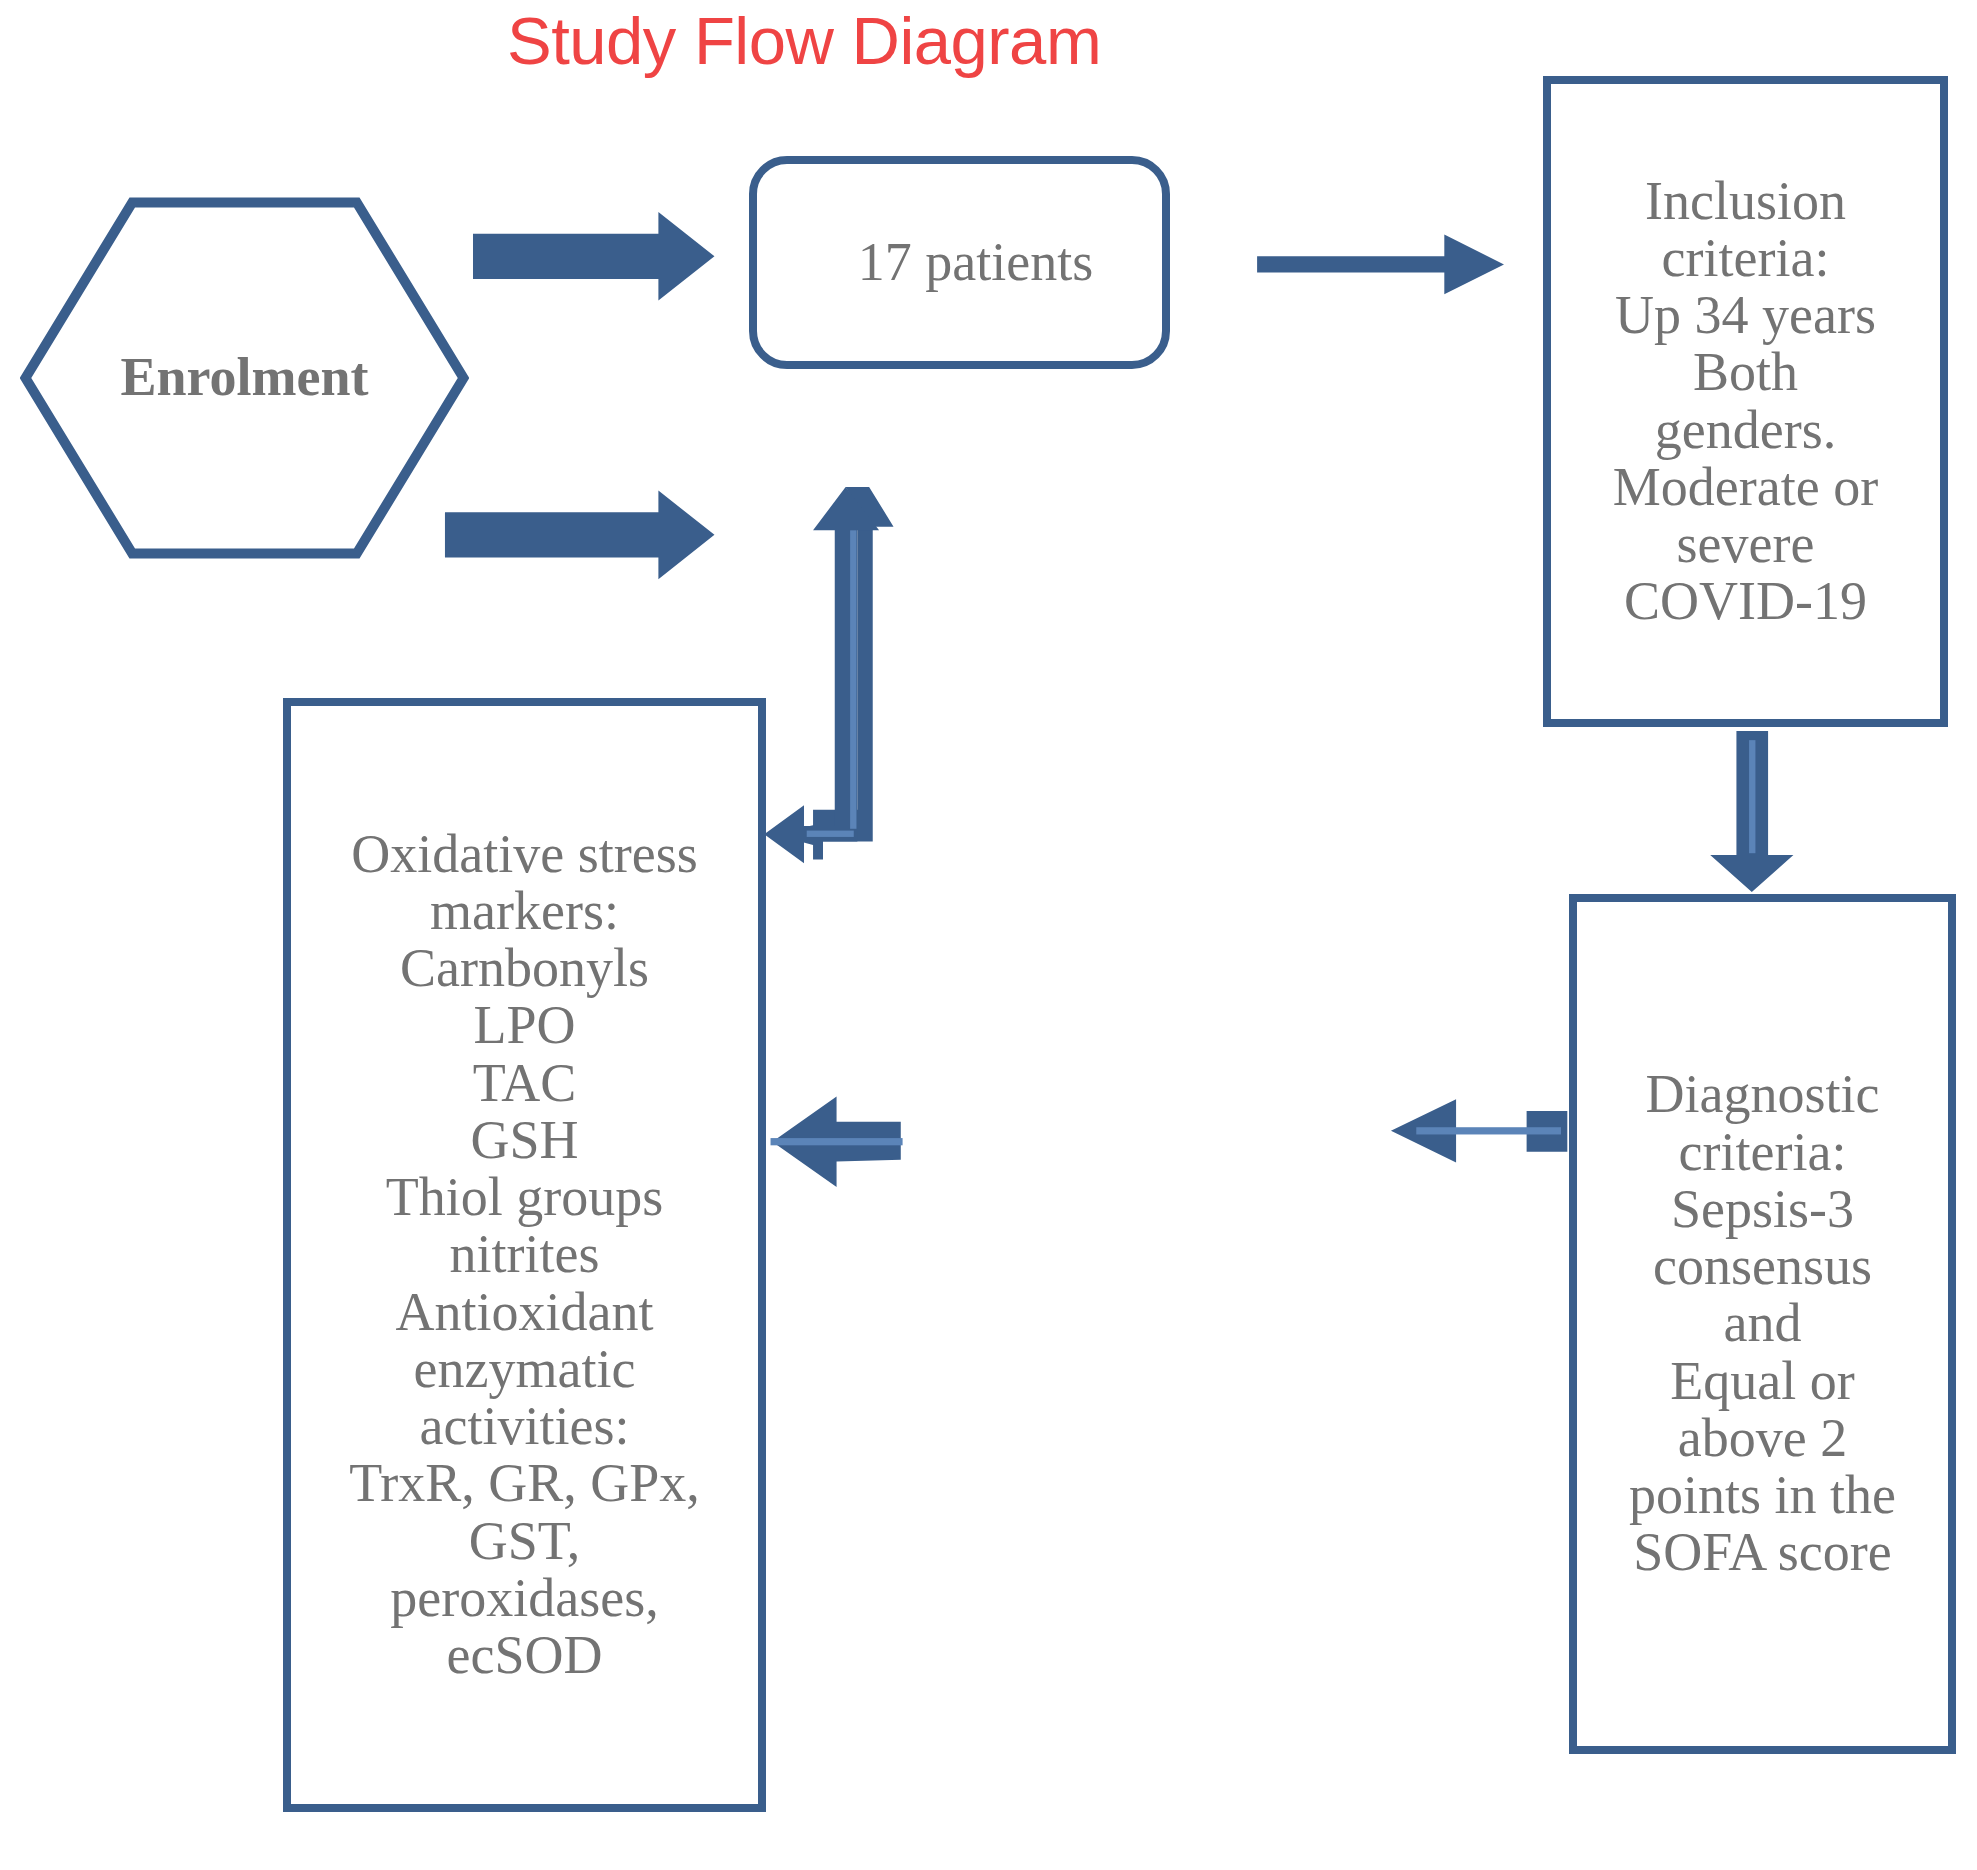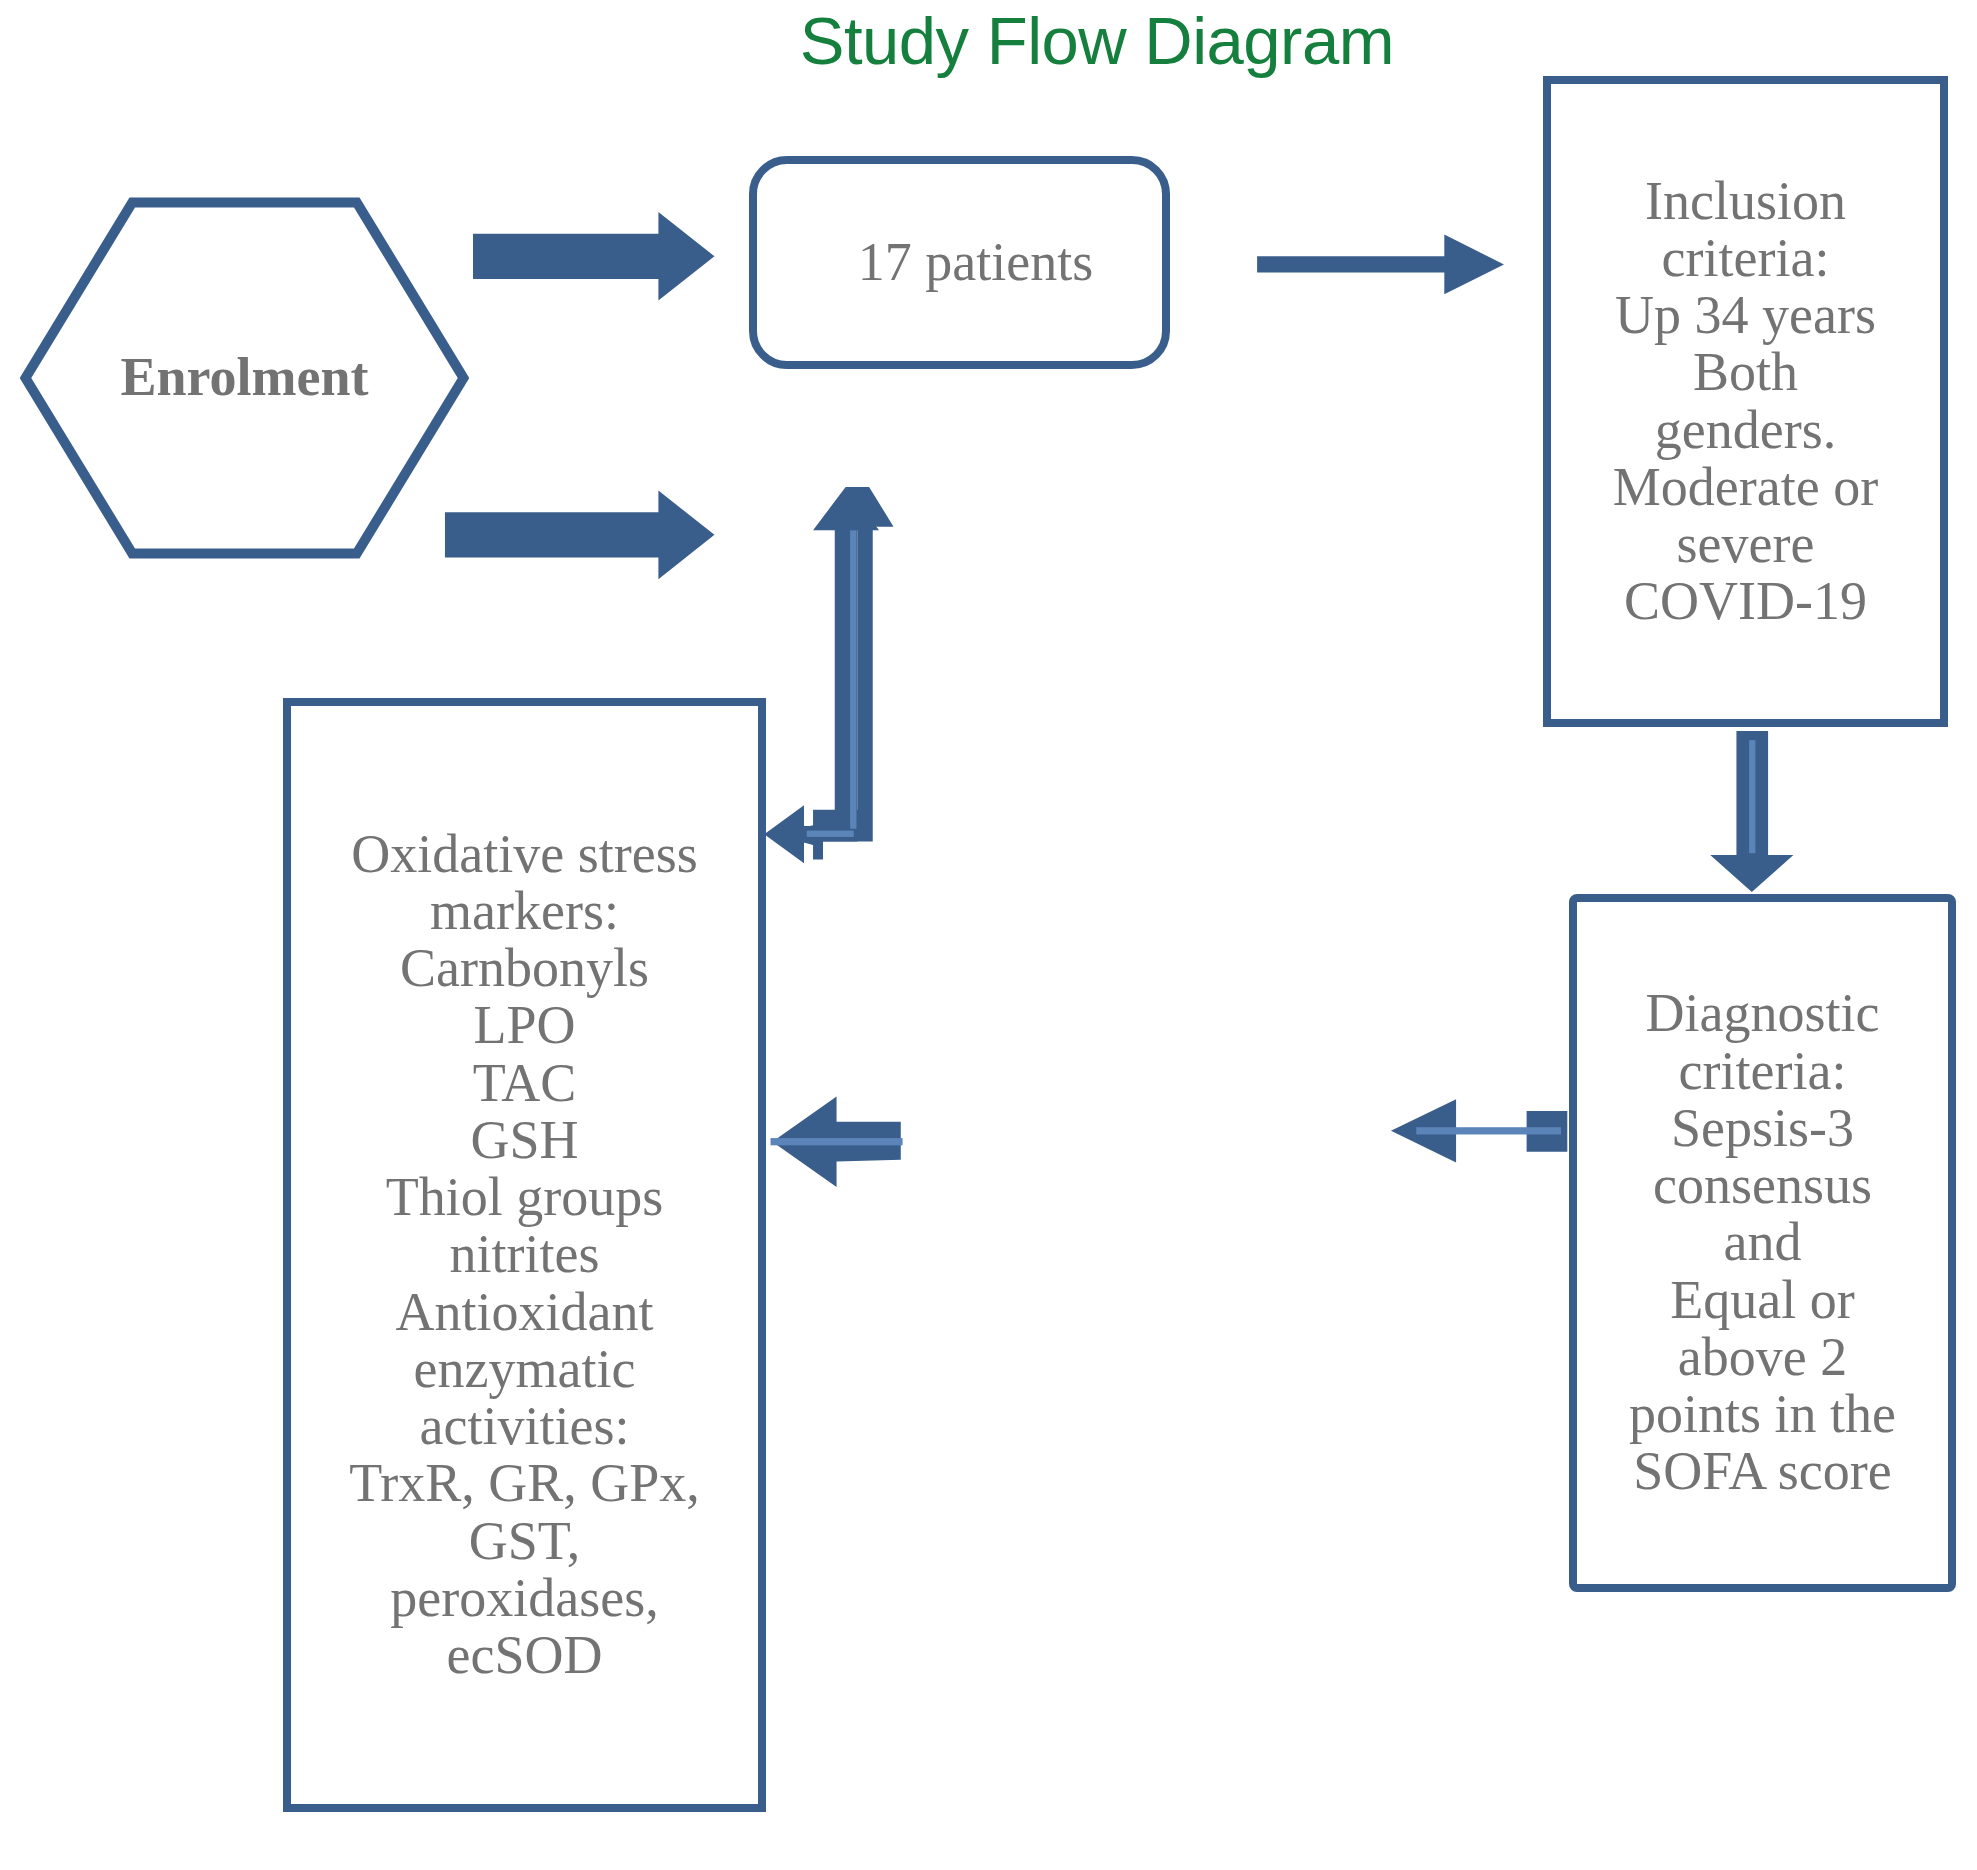--- a/index.html
+++ b/index.html
@@ -24,25 +24,25 @@
     text-align: center;
     color: #737373;
     line-height: 1.06;
   }
   
   #title {
     position: absolute;
     left: 507px;
     top: 1.8px;
     width: 887px;
-    text-align: right;
+    text-align: left;
     font-family: "Liberation Sans", "DejaVu Sans", sans-serif;
     font-size: 67px;
     font-weight: 400;
-    color: #15803d;
+    color: #ef4444;
     letter-spacing: -0.5px;
     white-space: nowrap;
   }
   
   #hexagon-enrolment {
     left: 20px;
     top: 197px;
     width: 449px;
     height: 362px;
     font-weight: bold;
@@ -87,23 +87,22 @@
     left: 1543px;
     top: 76px;
     width: 405px;
     height: 651px;
     padding: 5.4px 9px;
   }
   #box-diagnostic {
     left: 1569px;
     top: 894px;
     width: 387px;
-    height: 698px;
+    height: 860px;
     padding: 5.4px 7.2px;
-    border-radius: 8px;
   }
   #box-markers {
     left: 283px;
     top: 698px;
     width: 483px;
     height: 1114px;
     padding: 3.6px 7.2px;
   }
   .box-text {
     white-space: pre-line;

